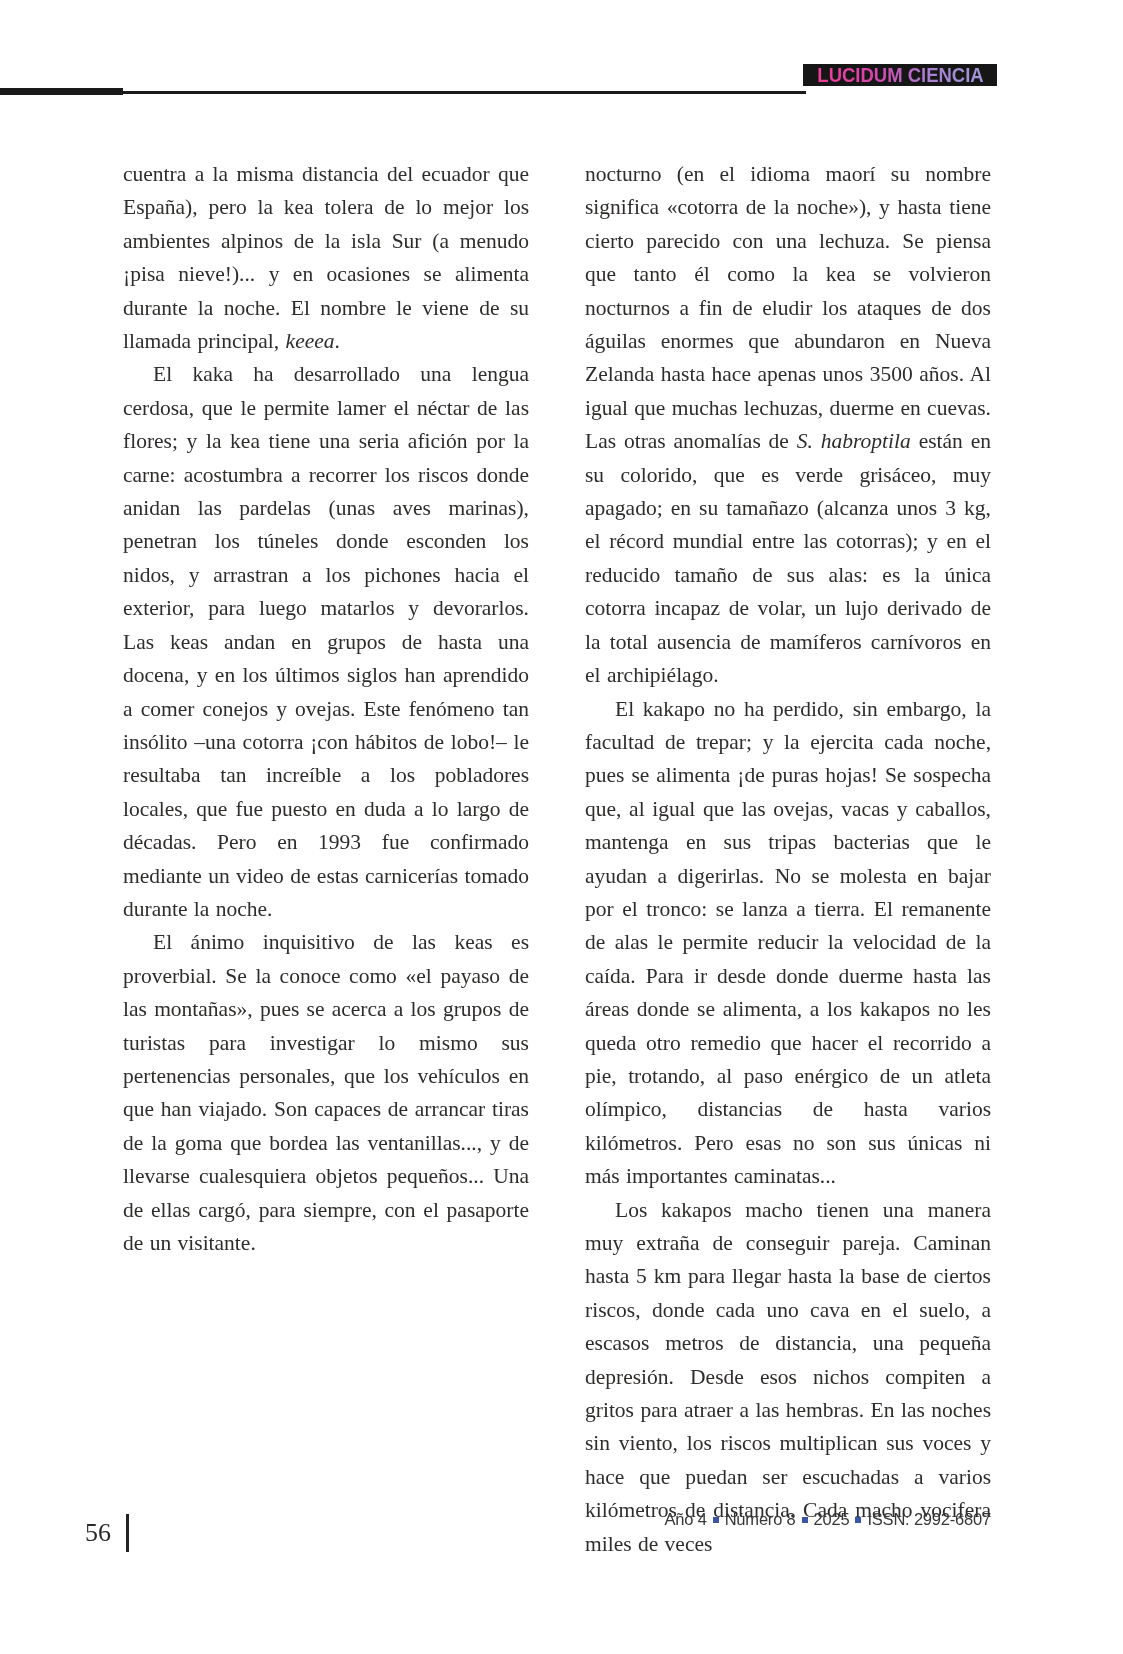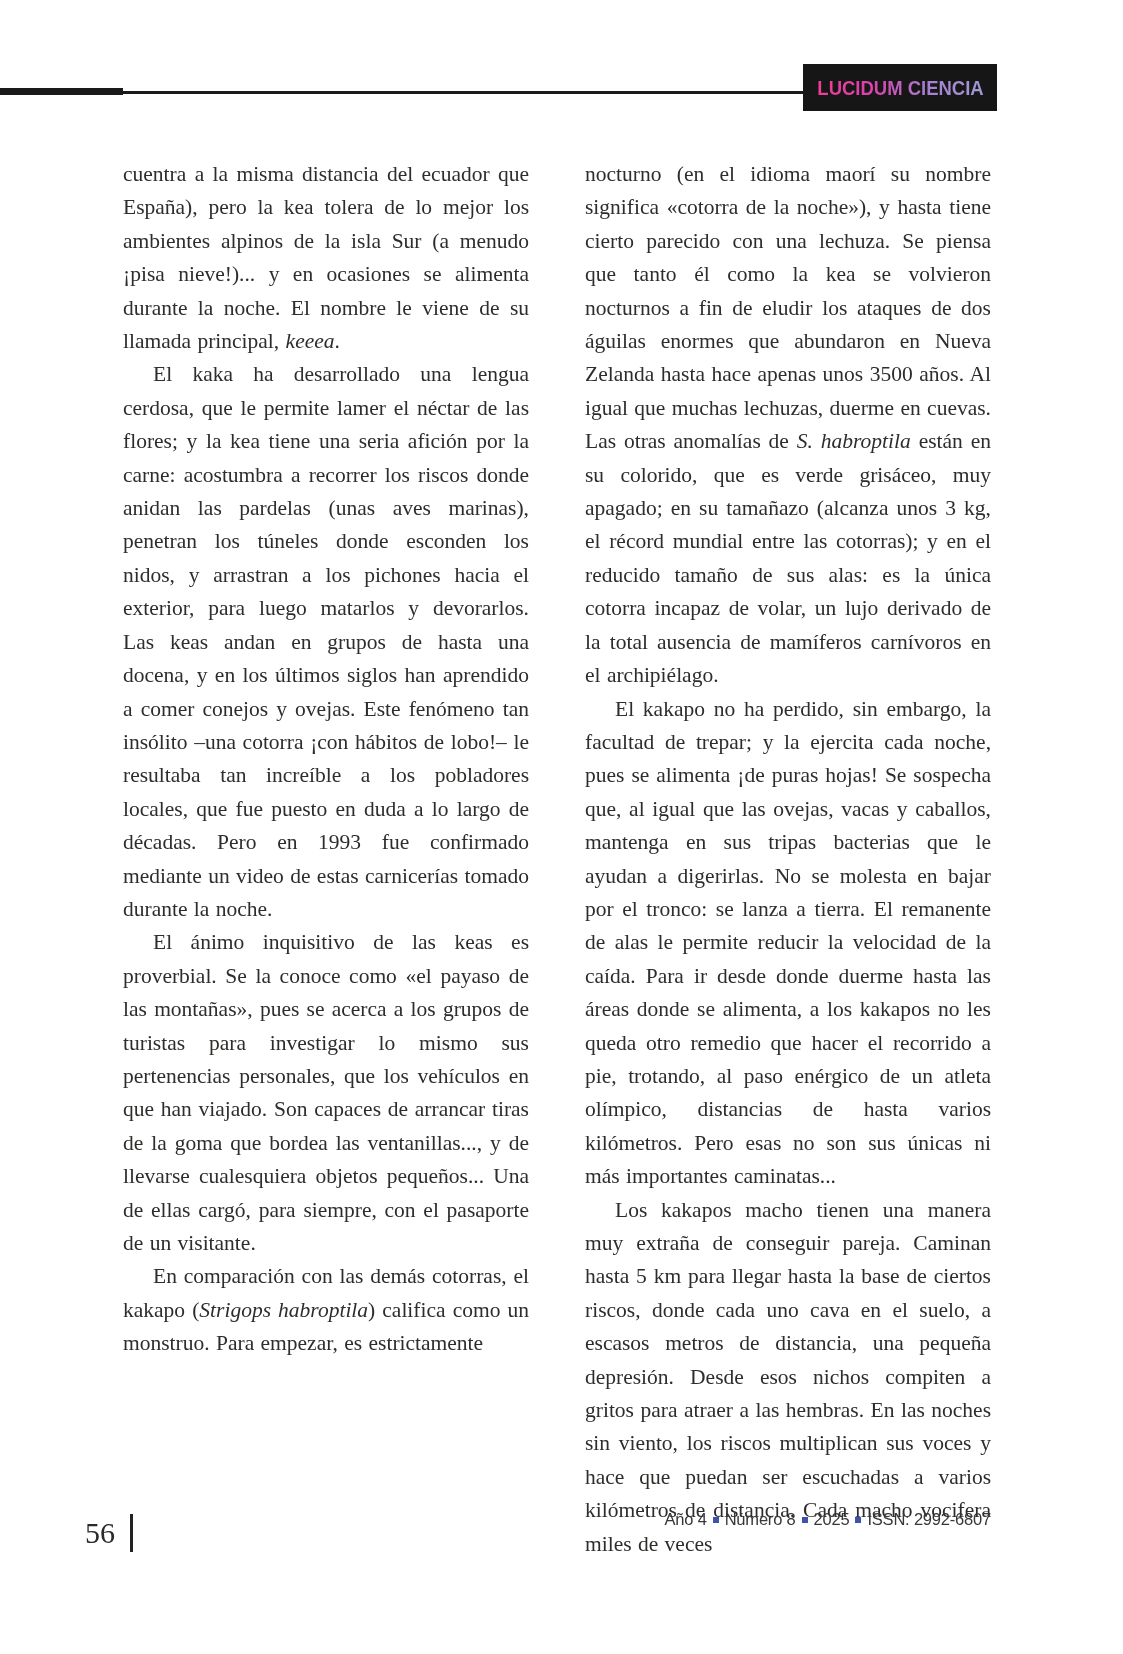--- a/index.html
+++ b/index.html
@@ -23,21 +23,21 @@
   
   .rule-thick{
     position:absolute;left:0;top:88px;width:123px;height:7px;
     background:var(--rule-color);
   }
   .rule-thin{
     position:absolute;left:123px;top:91px;width:683px;height:3px;
     background:var(--rule-color);
   }
   .masthead{
-    position:absolute;left:803px;top:64px;width:194px;height:47px;
+    position:absolute;left:803px;top:64px;width:194px;height:22px;
     background:var(--masthead-bg);
     display:flex;align-items:center;justify-content:center;
   }
   .masthead-text{
     font-family:"Liberation Sans", sans-serif;
     font-weight:bold;
     font-size:21px;
     letter-spacing:0px;
     white-space:nowrap;
     transform:scaleX(0.88);
@@ -61,21 +61,21 @@
     word-spacing:1px;
   }
   .col p.indent{text-indent:30px;}
   
   .folio{
     position:absolute;left:85px;top:1514px;
     display:flex;align-items:center;gap:15px;
   }
   .page-num{
     font-family:"Liberation Serif", serif;
-    font-size:30px;color:#2a2a2a;line-height:1;
+    font-size:26px;color:#2a2a2a;line-height:1;
   }
   .folio-bar{
     display:inline-block;width:2.5px;height:38px;background:#222;
   }
   .imprint{
     position:absolute;right:132px;top:1508px;
     text-align:right;
     font-family:"Liberation Sans", sans-serif;
     font-size:16.5px;line-height:23px;
     letter-spacing:-0.2px;
@@ -98,21 +98,20 @@
     <div class="masthead">
       <span class="masthead-text">LUCIDUM CIENCIA</span>
     </div>
   </header>
 
   <main class="columns">
     <div class="col">
         <p class=""><span>cuentra a la misma distancia del ecuador que España), pero la kea tolera de lo mejor los ambientes alpinos de la isla Sur (a menudo ¡pisa nieve!)... y en ocasiones se alimenta durante la noche. El nombre le viene de su llamada principal, </span><i>keeea</i><span>.</span></p>
         <p class="indent"><span>El kaka ha desarrollado una lengua cerdosa, que le permite lamer el néctar de las flores; y la kea tiene una seria afición por la carne: acostumbra a recorrer los riscos donde anidan las pardelas (unas aves marinas), penetran los túneles donde esconden los nidos, y arrastran a los pichones hacia el exterior, para luego matarlos y devorarlos. Las keas andan en grupos de hasta una docena, y en los últimos siglos han aprendido a comer conejos y ovejas. Este fenómeno tan insólito –una cotorra ¡con hábitos de lobo!– le resultaba tan increíble a los pobladores locales, que fue puesto en duda a lo largo de décadas. Pero en 1993 fue confirmado mediante un video de estas carnicerías tomado durante la noche.</span></p>
         <p class="indent"><span>El ánimo inquisitivo de las keas es proverbial. Se la conoce como «el payaso de las montañas», pues se acerca a los grupos de turistas para investigar lo mismo sus pertenencias personales, que los vehículos en que han viajado. Son capaces de arrancar tiras de la goma que bordea las ventanillas..., y de llevarse cualesquiera objetos pequeños... Una de ellas cargó, para siempre, con el pasaporte de un visitante.</span></p>
-        <p class="indent"><span>En comparación con las demás cotorras, el kakapo (</span><i>Strigops habroptila</i><span>) califica como un monstruo. Para empezar, es estrictamente</span></p>
       </div>
     <div class="col">
         <p class=""><span>nocturno (en el idioma maorí su nombre significa «cotorra de la noche»), y hasta tiene cierto parecido con una lechuza. Se piensa que tanto él como la kea se volvieron nocturnos a fin de eludir los ataques de dos águilas enormes que abundaron en Nueva Zelanda hasta hace apenas unos 3500 años. Al igual que muchas lechuzas, duerme en cuevas. Las otras anomalías de </span><i>S. habroptila</i><span> están en su colorido, que es verde grisáceo, muy apagado; en su tamañazo (alcanza unos 3 kg, el récord mundial entre las cotorras); y en el reducido tamaño de sus alas: es la única cotorra incapaz de volar, un lujo derivado de la total ausencia de mamíferos carnívoros en el archipiélago.</span></p>
         <p class="indent"><span>El kakapo no ha perdido, sin embargo, la facultad de trepar; y la ejercita cada noche, pues se alimenta ¡de puras hojas! Se sospecha que, al igual que las ovejas, vacas y caballos, mantenga en sus tripas bacterias que le ayudan a digerirlas. No se molesta en bajar por el tronco: se lanza a tierra. El remanente de alas le permite reducir la velocidad de la caída. Para ir desde donde duerme hasta las áreas donde se alimenta, a los kakapos no les queda otro remedio que hacer el recorrido a pie, trotando, al paso enérgico de un atleta olímpico, distancias de hasta varios kilómetros. Pero esas no son sus únicas ni más importantes caminatas...</span></p>
         <p class="indent"><span>Los kakapos macho tienen una manera muy extraña de conseguir pareja. Caminan hasta 5 km para llegar hasta la base de ciertos riscos, donde cada uno cava en el suelo, a escasos metros de distancia, una pequeña depresión. Desde esos nichos compiten a gritos para atraer a las hembras. En las noches sin viento, los riscos multiplican sus voces y hace que puedan ser escuchadas a varios kilómetros de distancia. Cada macho vocifera miles de veces</span></p>
       </div>
   </main>
 
   <footer>
     <div class="folio">

